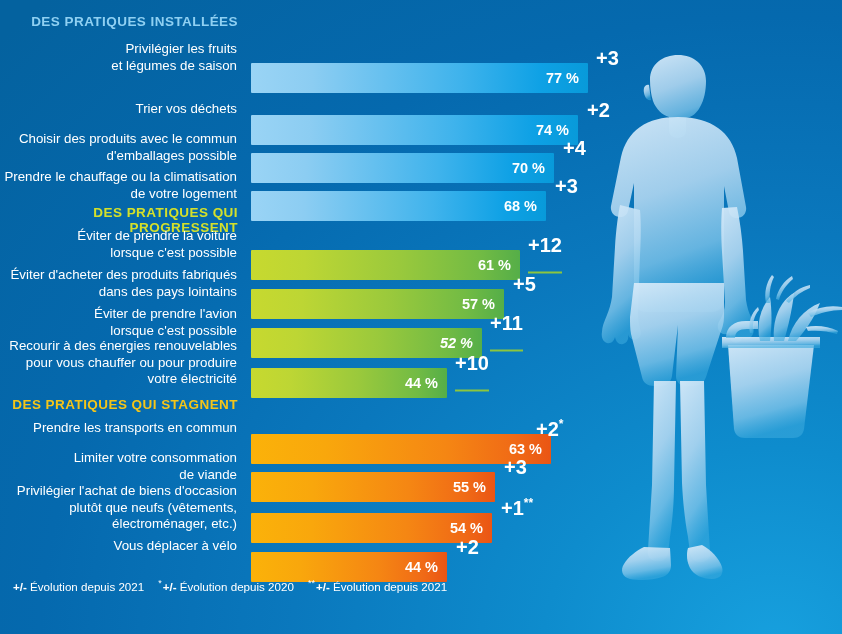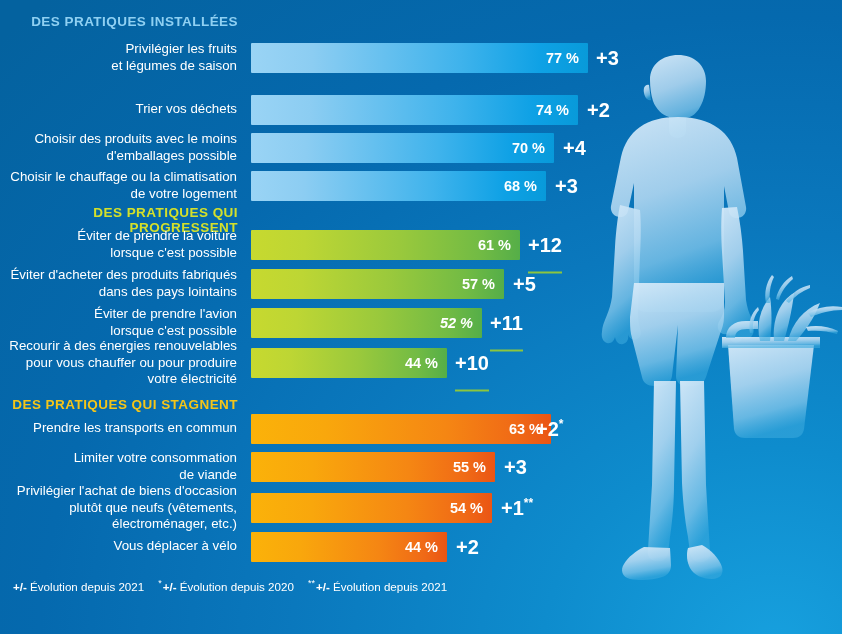--- a/index.html
+++ b/index.html
@@ -29,20 +29,21 @@
   .row{position:absolute;left:0;width:842px;height:0;}
   .rowlabel{
     position:absolute;right:605px;width:auto;
     text-align:right;color:#ffffff;
     font-size:13.3px;line-height:16.5px;
     white-space:pre-line;
   }
   .bar{
     position:absolute;left:251px;height:30px;border-radius:1px;
     box-shadow:0 0 0 0 rgba(0,0,0,0);
+    margin-top:20px;
   }
   .bar .pct{
     position:absolute;right:9px;top:50%;transform:translateY(-50%);
     color:#fff;font-size:14.5px;font-weight:bold;white-space:nowrap;
   }
   .delta{
     position:absolute;top:50%;transform:translateY(-50%);
     color:#fff;font-size:20px;font-weight:bold;white-space:nowrap;
   }
   .delta .star{font-size:12px;vertical-align:super;line-height:0;}
@@ -163,32 +164,32 @@
       <div class="rowlabel" style="top:-9px;">Trier vos déchets</div>
       <div class="bar blue" style="top:-15px;width:327px;">
         <span class="pct">74 %</span>
       </div>
       <div class="delta" style="left:587px;">
         <span class="num">+2</span>
       </div>
     </div>
 
     <div class="row" style="top:148px;">
-      <div class="rowlabel" style="top:-17px;">Choisir des produits avec le moins
+      <div class="rowlabel" style="top:-17px;">Choisir des produits avec le commun
 d'emballages possible</div>
       <div class="bar blue" style="top:-15px;width:303px;">
         <span class="pct">70 %</span>
       </div>
       <div class="delta" style="left:563px;">
         <span class="num">+4</span>
       </div>
     </div>
 
     <div class="row" style="top:186px;">
-      <div class="rowlabel" style="top:-17px;">Choisir le chauffage ou la climatisation
+      <div class="rowlabel" style="top:-17px;">Prendre le chauffage ou la climatisation
 de votre logement</div>
       <div class="bar blue" style="top:-15px;width:295px;">
         <span class="pct">68 %</span>
       </div>
       <div class="delta" style="left:555px;">
         <span class="num">+3</span>
       </div>
     </div>
   </div>
 

